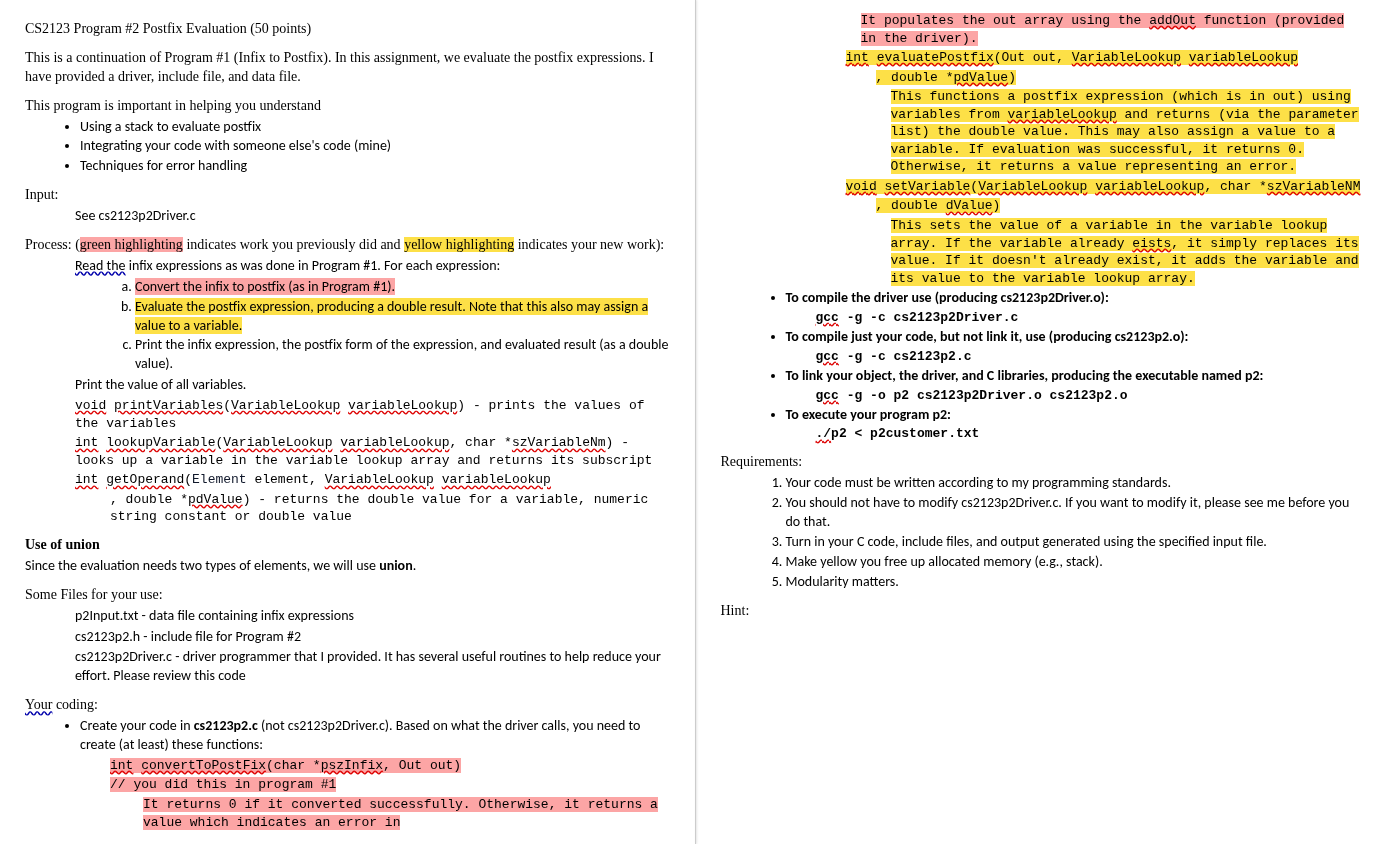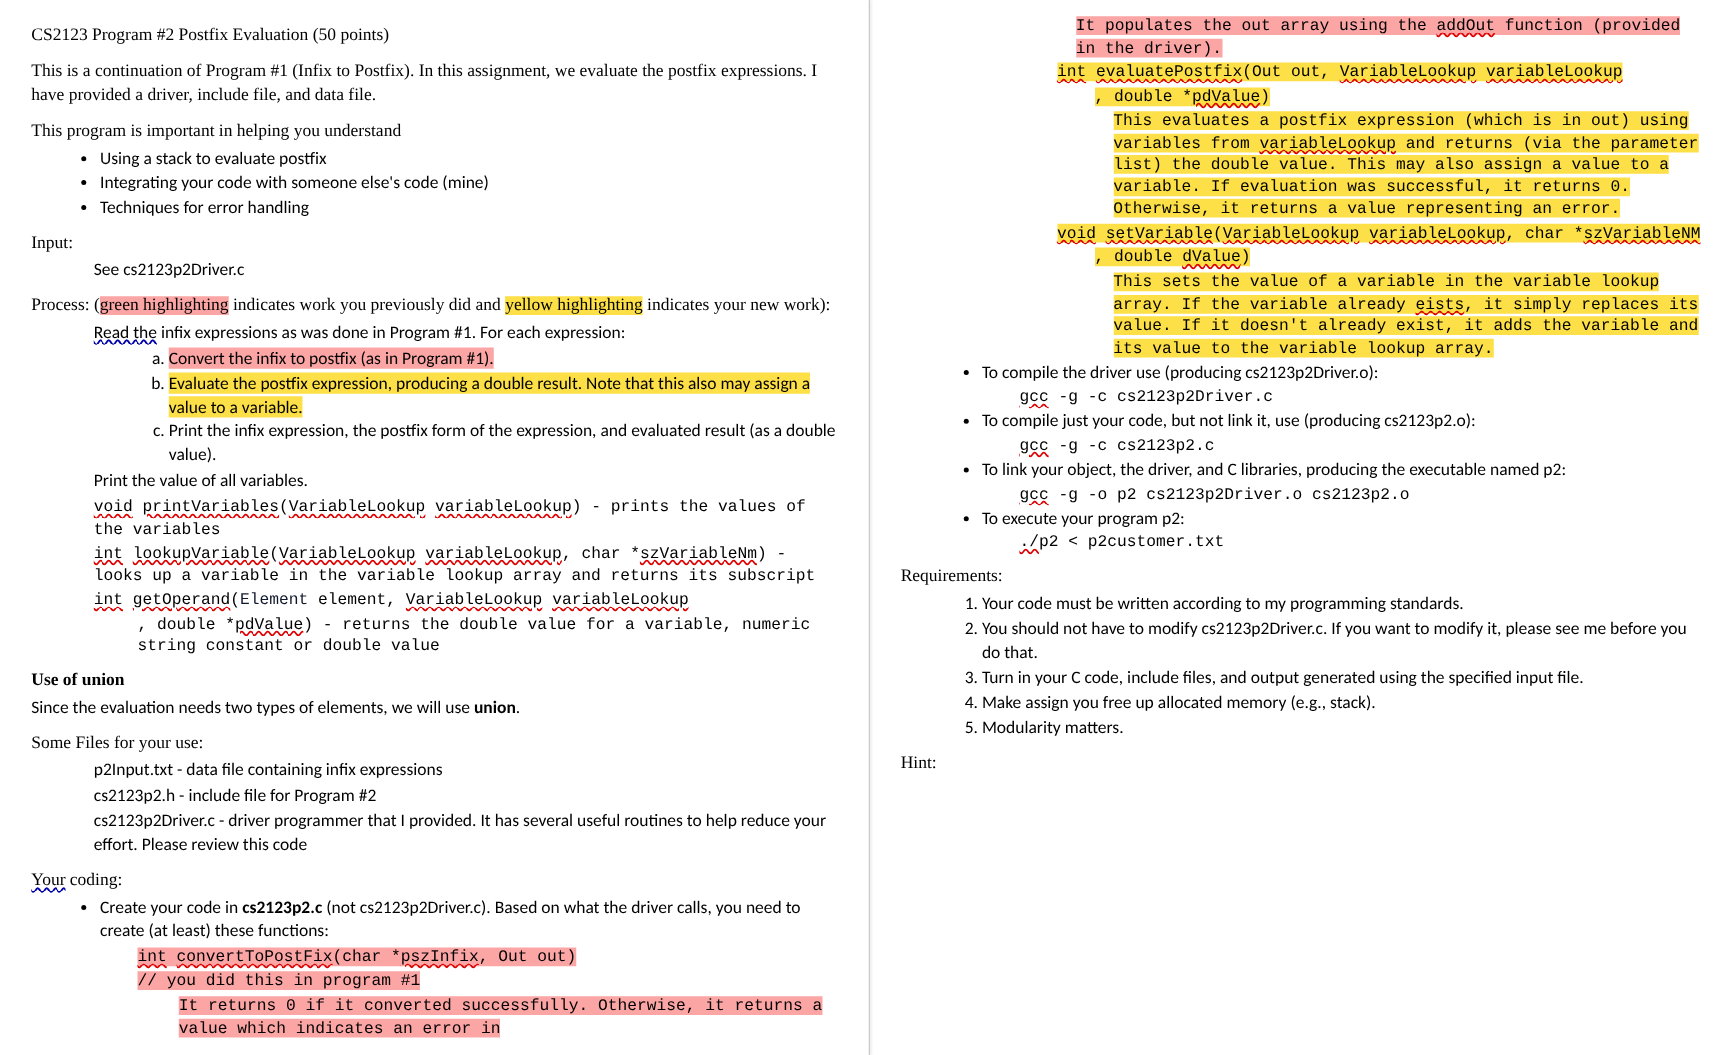--- a/index.html
+++ b/index.html
@@ -154,34 +154,34 @@
       <span class="hl-green"><span>It populates the out array using the </span><span class="spell2">addOut</span><span> function (provided in the driver).</span></span>
     </p>
 
     <p class="mono" style="margin-left:125px;">
       <span class="hl-yellow"><span class="spell2">int</span> <span class="spell2">evaluatePostfix</span><span>(Out out, </span><span class="spell2">VariableLookup</span> <span class="spell2">variableLookup</span></span>
     </p>
     <p class="mono" style="margin-left:155px;">
       <span class="hl-yellow"><span>, double *</span><span class="spell2">pdValue</span><span>)</span></span>
     </p>
     <p class="mono" style="margin-left:170px;">
-      <span class="hl-yellow"><span>This evaluates a postfix expression (which is in out) using variables from </span><span class="spell2">variableLookup</span><span> and returns (via the parameter list) the double value.  This may also assign a value to a variable.  If evaluation was successful, it returns 0.  Otherwise, it returns a value representing an error.</span></span>
+      <span class="hl-yellow"><span>This functions a postfix expression (which is in out) using variables from </span><span class="spell2">variableLookup</span><span> and returns (via the parameter list) the double value.  This may also assign a value to a variable.  If evaluation was successful, it returns 0.  Otherwise, it returns a value representing an error.</span></span>
     </p>
 
     <p class="mono" style="margin-left:125px;">
       <span class="hl-yellow"><span class="spell2">void</span> <span class="spell2">setVariable</span>(<span class="spell2">VariableLookup</span> <span class="spell2">variableLookup</span><span>, char *</span><span class="spell2">szVariableNM</span></span>
     </p>
     <p class="mono" style="margin-left:155px;">
       <span class="hl-yellow"><span>, double </span><span class="spell2">dValue</span><span>)</span></span>
     </p>
     <p class="mono" style="margin-left:170px;">
       <span class="hl-yellow"><span>This sets the value of a variable in the variable lookup array.  If the variable already </span><span class="spell2">eists</span><span>, it simply replaces its value.  If it doesn't already exist, it adds the variable and its value to the variable lookup array.</span></span>
     </p>
 
-    <ul style="padding-left:65px;">
+    <ul style="padding-left:65px;font-weight:bold;">
       <li>
         <span>To compile the driver use (producing cs2123p2Driver.o):</span><br>
         <span class="mono" style="margin-left:30px;"><span class="spell2">gcc</span><span> -g -c cs2123p2Driver.c</span></span>
       </li>
       <li>
         <span>To compile just your code, but not link it, use (producing cs2123p2.o):</span><br>
         <span class="mono" style="margin-left:30px;"><span class="spell2">gcc</span><span> -g -c cs2123p2.c</span></span>
       </li>
       <li>
         <span>To link your object, the driver, and C libraries, producing the executable named p2:</span><br>
@@ -191,20 +191,20 @@
         <span>To execute your program p2:</span><br>
         <span class="mono" style="margin-left:30px;"><span class="spell2">./</span><span>p2 &lt; p2customer.txt</span></span>
       </li>
     </ul>
 
     <p class="mt">Requirements:</p>
     <ol style="padding-left:65px;">
       <li>Your code must be written according to my programming standards.</li>
       <li>You should not have to modify cs2123p2Driver.c.  If you want to modify it, please see me before you do that.</li>
       <li>Turn in your C code, include files, and output generated using the specified input file.</li>
-      <li>Make assign you free up allocated memory (e.g., stack).</li>
+      <li>Make yellow you free up allocated memory (e.g., stack).</li>
       <li>Modularity matters.</li>
     </ol>
 
     <p class="mt">Hint:</p>
 
   </div>
 </div>
 
 </body></html>

